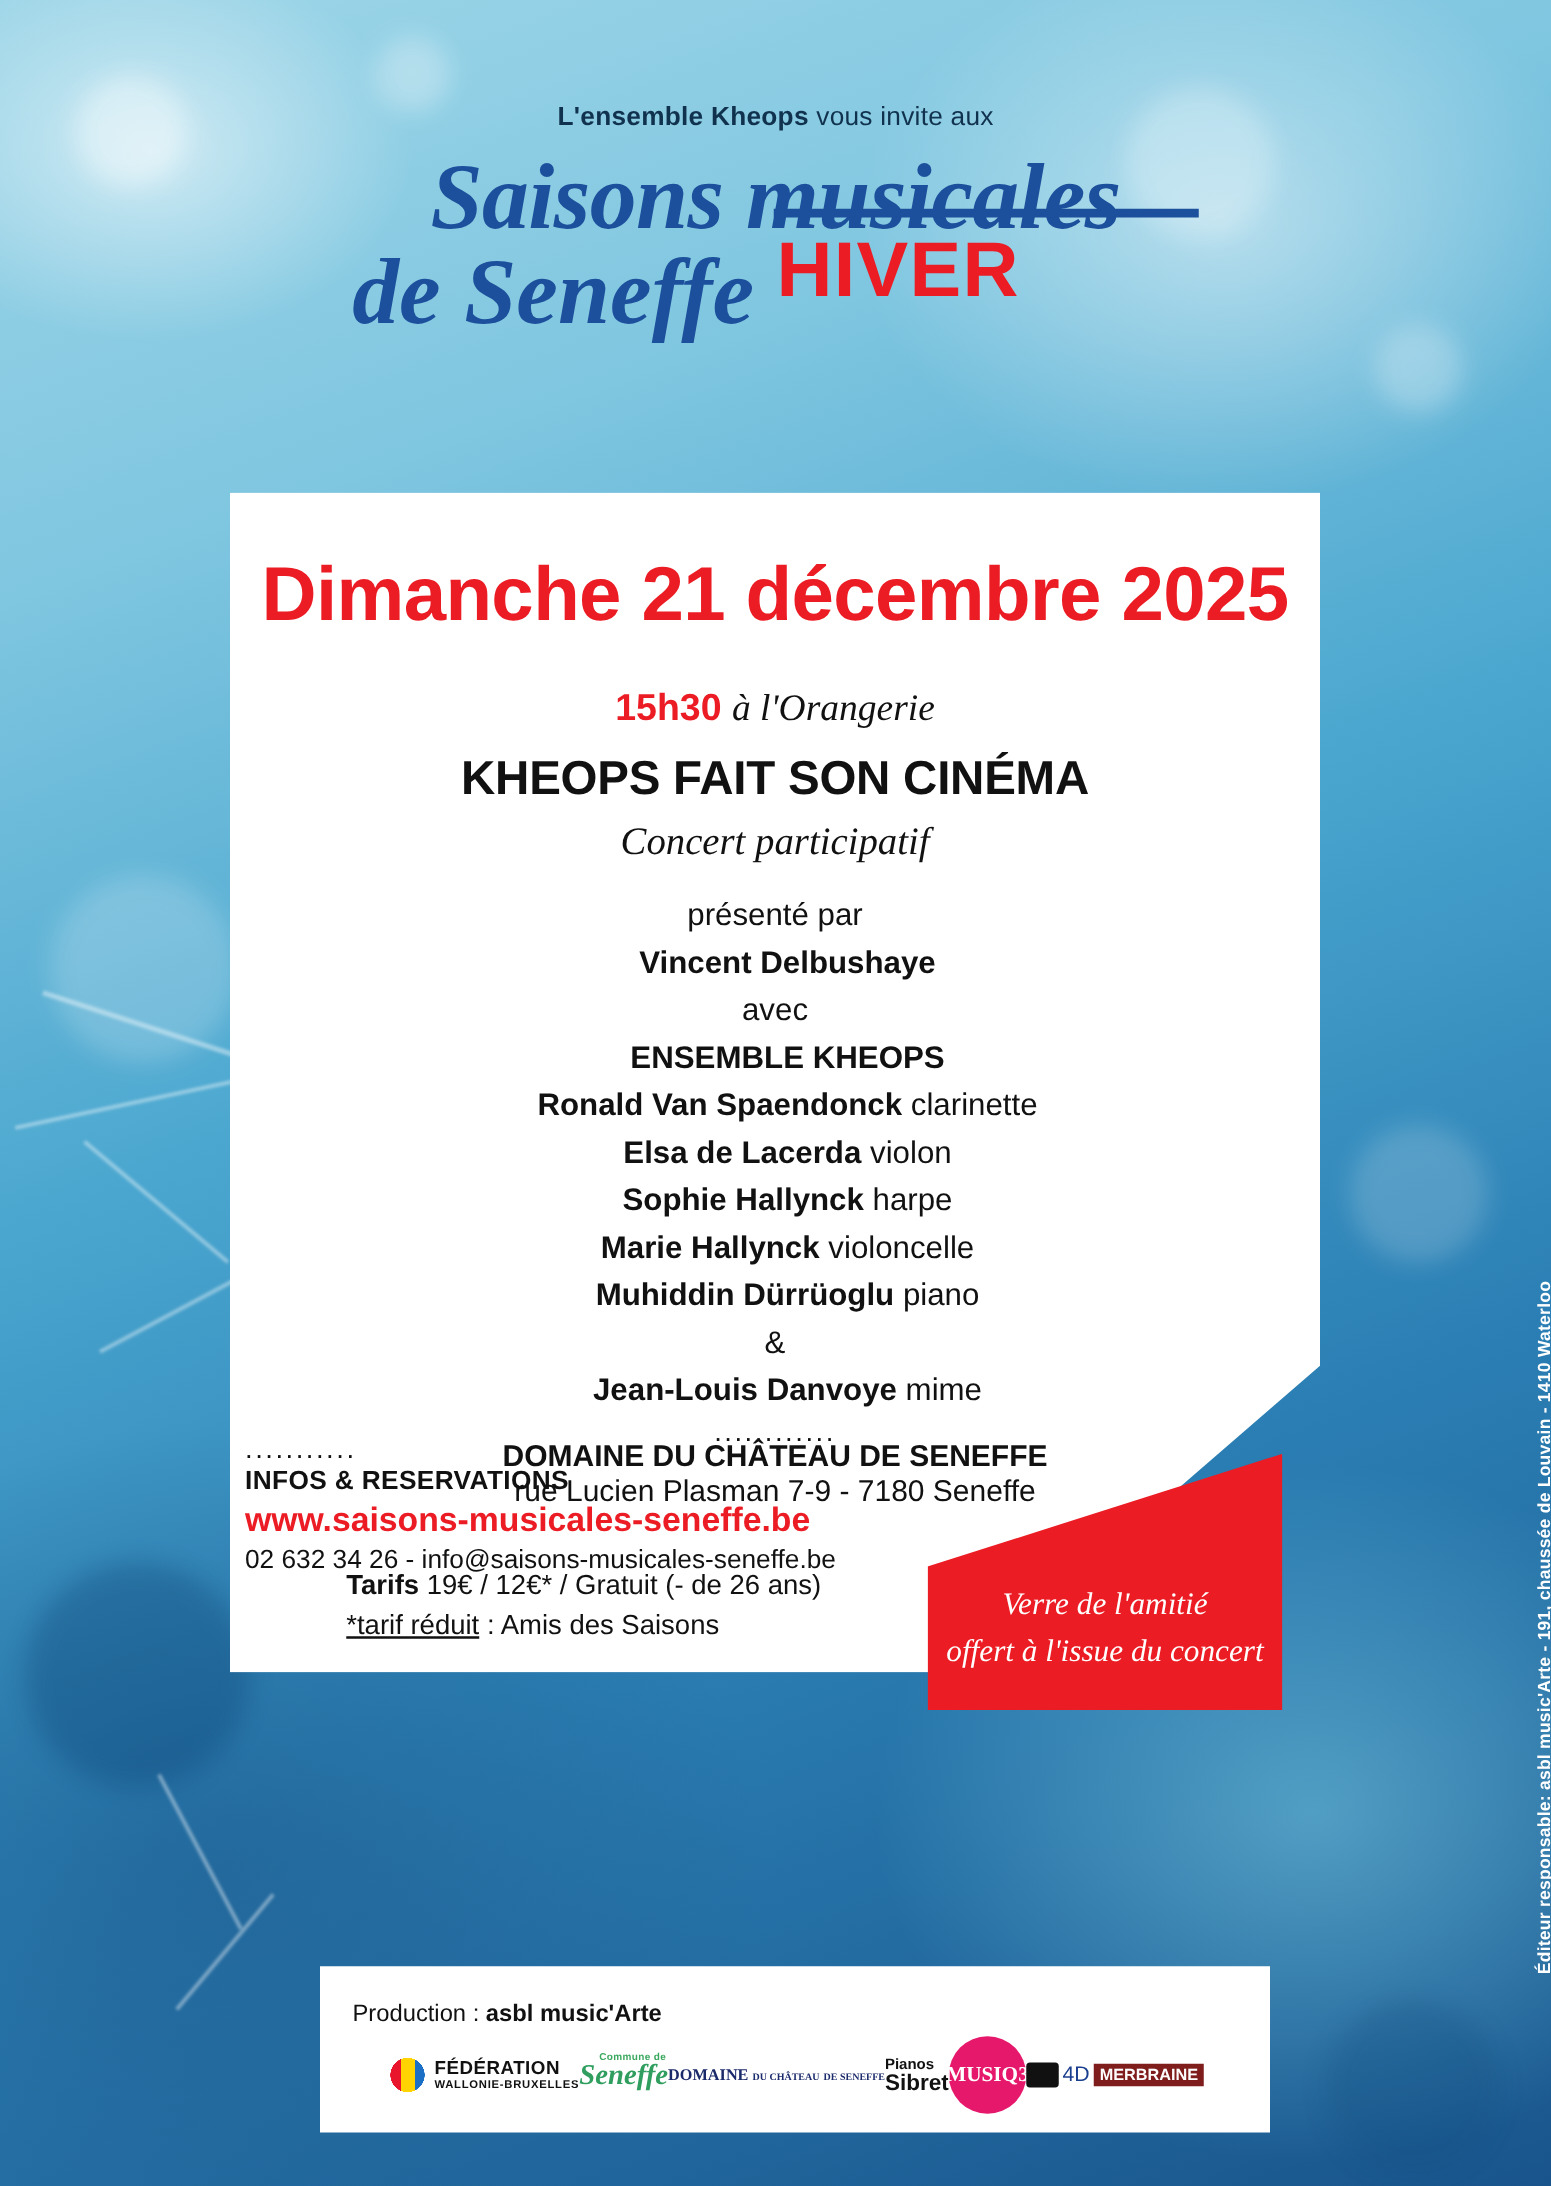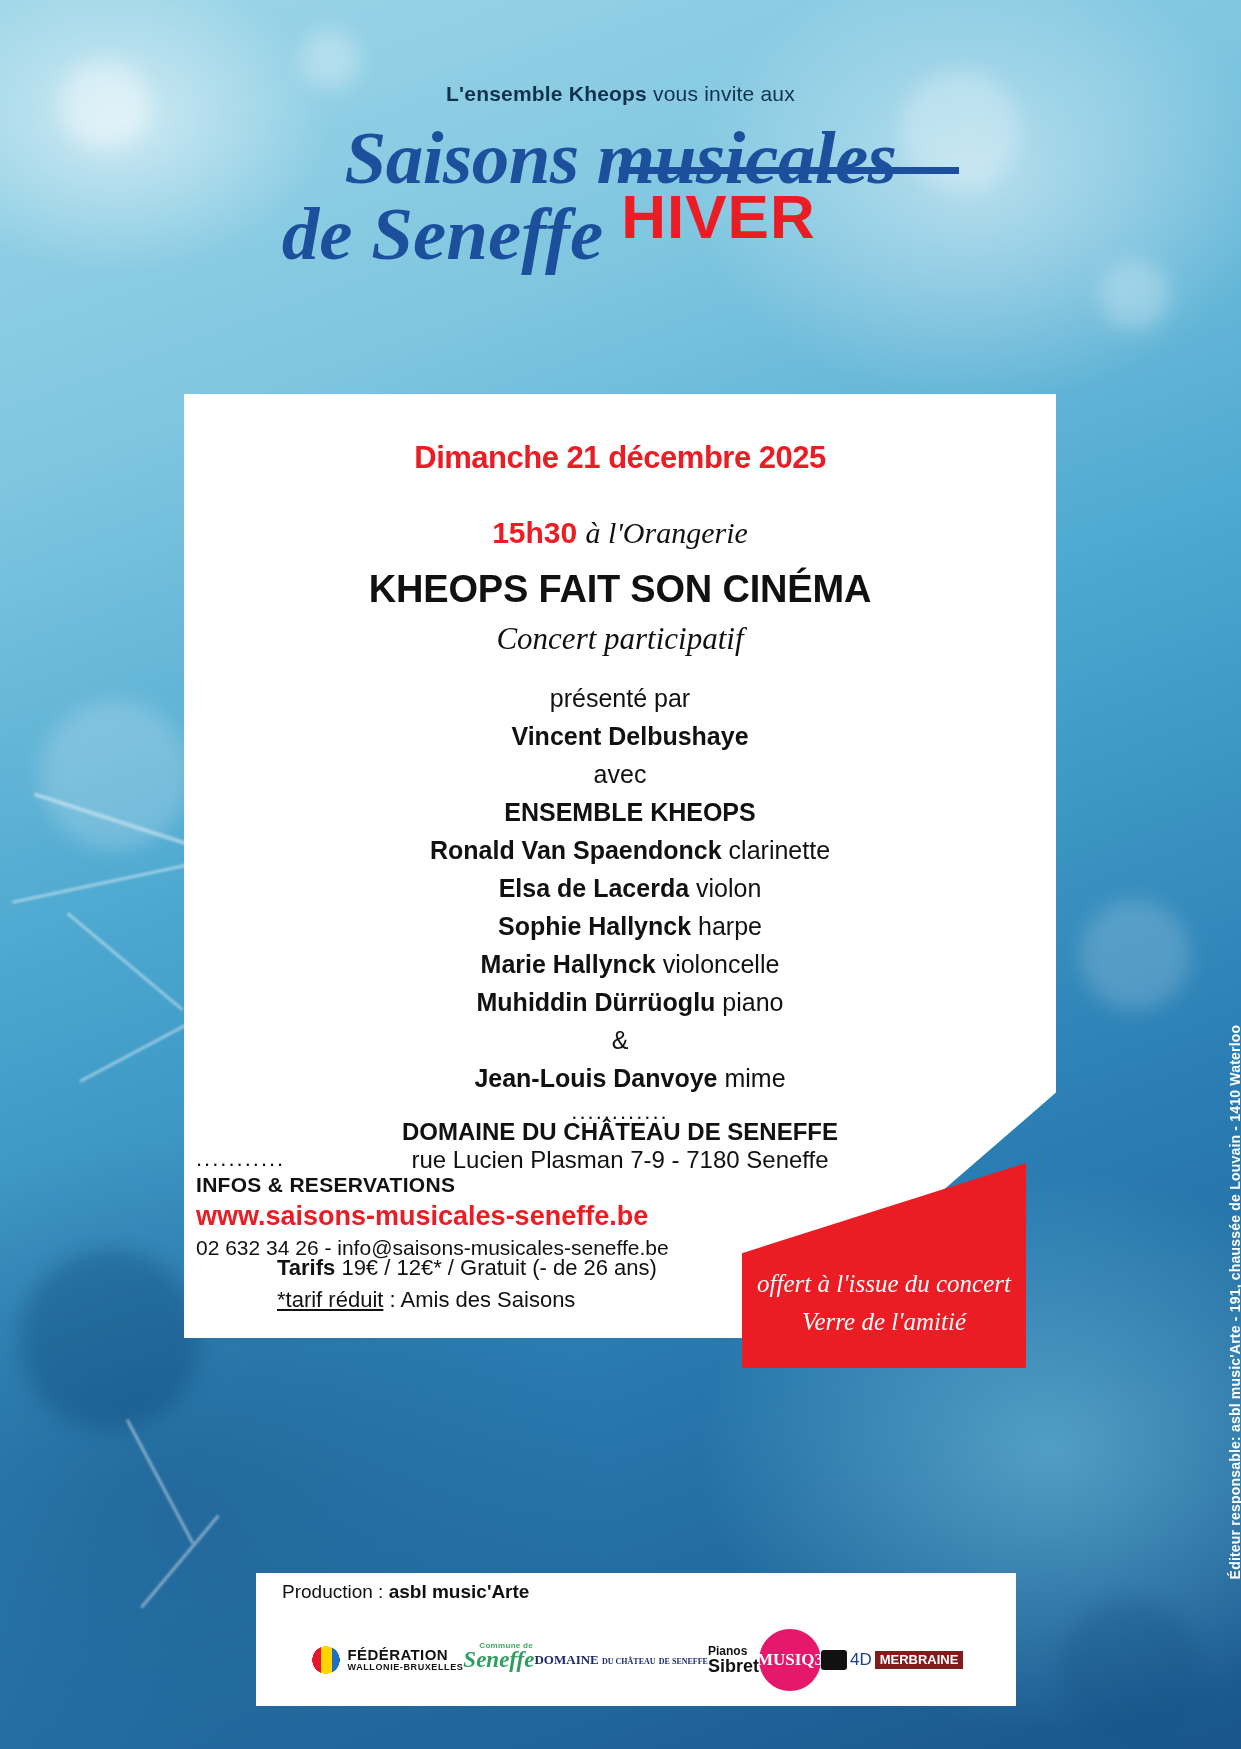--- a/index.html
+++ b/index.html
@@ -118,21 +118,21 @@
   }
   .panel-inner {
     position: absolute;
     left: 0;
     top: 0;
     width: 872px;
     padding: 0;
   }
   .date {
     text-align: center;
-    font-size: 31px;
+    font-size: 61px;
     font-weight: bold;
     color: #ec1c24;
     margin-top: 46px;
     letter-spacing: -0.5px;
   }
   .hour-line {
     text-align: center;
     margin-top: 40px;
     font-size: 30px;
   }
@@ -256,21 +256,21 @@
   
   .footer {
     position: absolute;
     left: 256px;
     top: 1573px;
     width: 760px;
     height: 133px;
     background: #ffffff;
   }
   .footer .prod {
-    margin: 8px 0 0 26px;
+    margin: 28px 0 0 26px;
     font-size: 19px;
     color: #111;
   }
   .footer .prod b { font-weight: bold; }
   .logos {
     position: absolute;
     left: 0;
     top: 42px;
     width: 100%;
     height: 90px;
@@ -470,22 +470,22 @@
     <div>
       <span class="b">Tarifs</span><span> 19€ / 12€* / Gratuit (- de 26 ans)</span>
     </div>
     <div>
       <span class="u">*tarif réduit</span><span> : Amis des Saisons</span>
     </div>
   </div>
 
   <div class="red-flag">
     <div class="txt">
+      <div>Verre de l'amitié</div>
       <div>offert à l'issue du concert</div>
-      <div>Verre de l'amitié</div>
     </div>
   </div>
 
   <div class="editor">Éditeur responsable: asbl music'Arte - 191, chaussée de Louvain - 1410 Waterloo</div>
 
   <div class="footer">
     <div class="prod">
       <span>Production : </span><b>asbl music'Arte</b>
     </div>
     <div class="logos">

